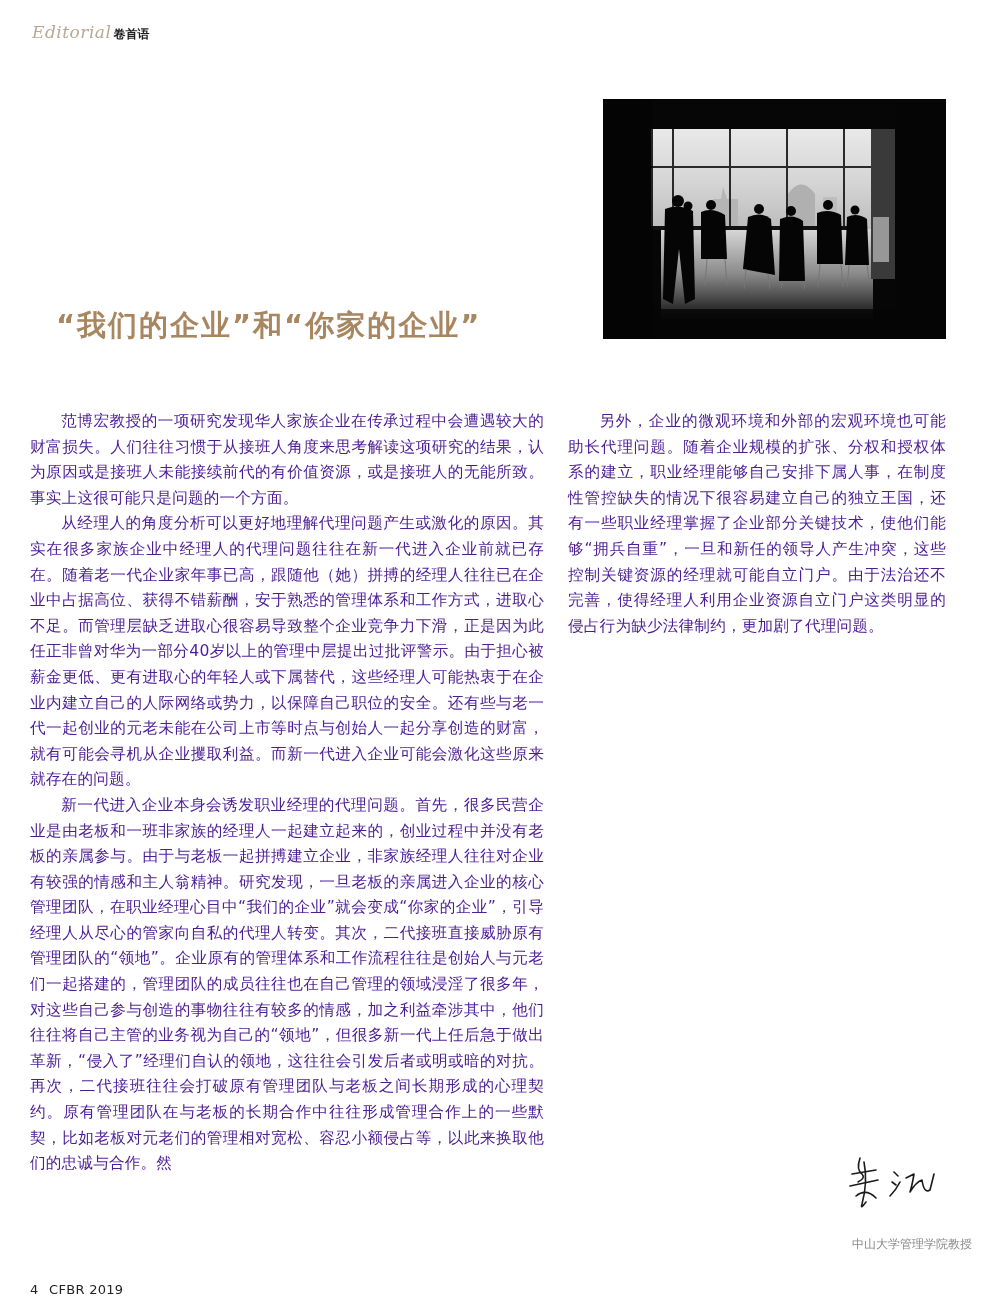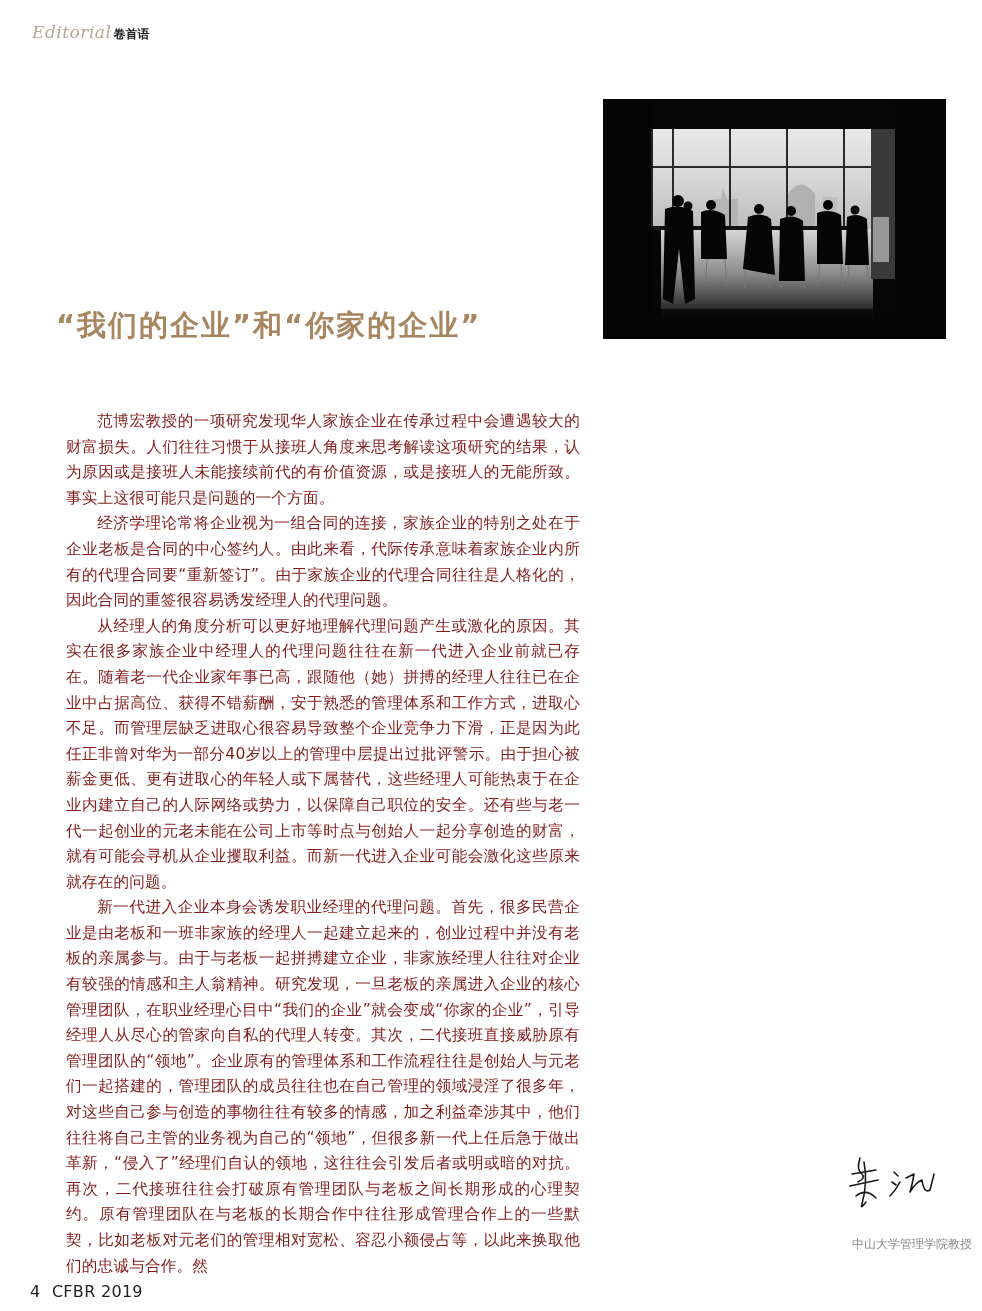--- a/index.html
+++ b/index.html
@@ -11,37 +11,37 @@
                         font-size: 17px; color: #b9a893; letter-spacing: 0.5px; }
   .section-header .zh { font-size: 12px; font-weight: bold; color: #1e1e1e; }
 
   .hero-photo { position: absolute; left: 603px; top: 99px; width: 343px; height: 240px;
                 background: #050505; overflow: hidden; }
   .hero-photo svg { display: block; width: 100%; height: 100%; }
 
   .headline { position: absolute; left: 48px; top: 298px; font-size: 29px; color: #a88660;
               letter-spacing: 2px; white-space: nowrap; font-weight: bold; margin: 8px; }
 
-  .col { position: absolute; top: 409px; font-size: 15.6px; line-height: 25.6px; color: #7f1d1d;
-         text-align: justify; letter-spacing: 0.2px; margin-left: 36px; }
+  .col { position: absolute; top: 409px; font-size: 15.6px; line-height: 25.6px; color: #4c1d95;
+         text-align: justify; letter-spacing: 0.2px; }
   .col-left  { left: 30px;  width: 514px; }
   .col-right { left: 568px; width: 378px; }
   .col p { margin: 0; text-indent: 2em; }
   .col p.cont { text-indent: 0; }
 
   .end-mark { display: inline-block; width: 14px; height: 14px; border-radius: 50%; background: #2a2a2a;
               vertical-align: -2px; margin-left: 2px; position: relative; }
   .end-mark::after { content: ""; position: absolute; left: 3px; top: 3px; width: 8px; height: 8px;
                      border-radius: 50%; border: 1px solid #ddd; border-left-color: transparent; }
 
   .signature { position: absolute; left: 846px; top: 1152px; width: 100px; height: 60px; }
   .author-affil { position: absolute; left: 852px; top: 1236px; font-size: 12px; color: #8a8a8a;
                   white-space: nowrap; }
 
-  .footer { position: absolute; left: 30px; top: 1282px; font-size: 16px; color: #222;
+  .footer { position: absolute; left: 30px; top: 1282px; font-size: 13px; color: #222;
             font-family: "DejaVu Sans", sans-serif; letter-spacing: 0.3px; }
   .footer .page-num { margin-right: 6px; }
 </style>
 </head>
 <body>
 
 <div class="section-header">
   <span class="en">Editorial</span>
   <span class="zh">卷首语</span>
 </div>
@@ -113,26 +113,26 @@
     <rect x="0" y="0" width="50" height="240" fill="#050505" opacity="0.85"></rect>
     <rect x="292" y="0" width="51" height="240" fill="#050505"></rect>
     <rect x="0" y="210" width="343" height="30" fill="#050505" opacity="0.8"></rect>
   </svg>
 </div>
 
 <h1 class="headline">“我们的企业”和“你家的企业”</h1>
 
 <div class="col col-left">
   <p>范博宏教授的一项研究发现华人家族企业在传承过程中会遭遇较大的财富损失。人们往往习惯于从接班人角度来思考解读这项研究的结果，认为原因或是接班人未能接续前代的有价值资源，或是接班人的无能所致。事实上这很可能只是问题的一个方面。</p>
-  <p>经济学理论常将企业视为一组合同的连接，家族企业的特别之处在于企业老板是合同的中心签约人。由此来看，代际传承意味着家族企业内所有的代理合同要“重新签订”。由于家族企业的代理合同往往是人格化的，因此合同的重签很容易诱发经理人的代理问题。</p>
   <p>从经理人的角度分析可以更好地理解代理问题产生或激化的原因。其实在很多家族企业中经理人的代理问题往往在新一代进入企业前就已存在。随着老一代企业家年事已高，跟随他（她）拼搏的经理人往往已在企业中占据高位、获得不错薪酬，安于熟悉的管理体系和工作方式，进取心不足。而管理层缺乏进取心很容易导致整个企业竞争力下滑，正是因为此任正非曾对华为一部分40岁以上的管理中层提出过批评警示。由于担心被薪金更低、更有进取心的年轻人或下属替代，这些经理人可能热衷于在企业内建立自己的人际网络或势力，以保障自己职位的安全。还有些与老一代一起创业的元老未能在公司上市等时点与创始人一起分享创造的财富，就有可能会寻机从企业攫取利益。而新一代进入企业可能会激化这些原来就存在的问题。</p>
   <p>新一代进入企业本身会诱发职业经理的代理问题。首先，很多民营企业是由老板和一班非家族的经理人一起建立起来的，创业过程中并没有老板的亲属参与。由于与老板一起拼搏建立企业，非家族经理人往往对企业有较强的情感和主人翁精神。研究发现，一旦老板的亲属进入企业的核心管理团队，在职业经理心目中“我们的企业”就会变成“你家的企业”，引导经理人从尽心的管家向自私的代理人转变。其次，二代接班直接威胁原有管理团队的“领地”。企业原有的管理体系和工作流程往往是创始人与元老们一起搭建的，管理团队的成员往往也在自己管理的领域浸淫了很多年，对这些自己参与创造的事物往往有较多的情感，加之利益牵涉其中，他们往往将自己主管的业务视为自己的“领地”，但很多新一代上任后急于做出革新，“侵入了”经理们自认的领地，这往往会引发后者或明或暗的对抗。再次，二代接班往往会打破原有管理团队与老板之间长期形成的心理契约。原有管理团队在与老板的长期合作中往往形成管理合作上的一些默契，比如老板对元老们的管理相对宽松、容忍小额侵占等，以此来换取他们的忠诚与合作。然</p>
 </div>
 
 <div class="col col-right">
+  <p>另外，企业的微观环境和外部的宏观环境也可能助长代理问题。随着企业规模的扩张、分权和授权体系的建立，职业经理能够自己安排下属人事，在制度性管控缺失的情况下很容易建立自己的独立王国，还有一些职业经理掌握了企业部分关键技术，使他们能够“拥兵自重”，一旦和新任的领导人产生冲突，这些控制关键资源的经理就可能自立门户。由于法治还不完善，使得经理人利用企业资源自立门户这类明显的侵占行为缺少法律制约，更加剧了代理问题。</p>
 </div>
 
 <svg class="signature" viewBox="0 0 100 60">
   <g fill="none" stroke="#1a1a1a" stroke-width="1.6" stroke-linecap="round" stroke-linejoin="round">
     <path d="M14 6 Q10 18 16 22 Q20 26 12 30"></path>
     <path d="M6 22 L30 18"></path>
     <path d="M4 34 L32 28"></path>
     <path d="M18 10 Q22 30 16 52 Q14 58 20 50"></path>
     <path d="M10 44 Q20 36 30 46"></path>
     <path d="M48 20 L52 24"></path>

